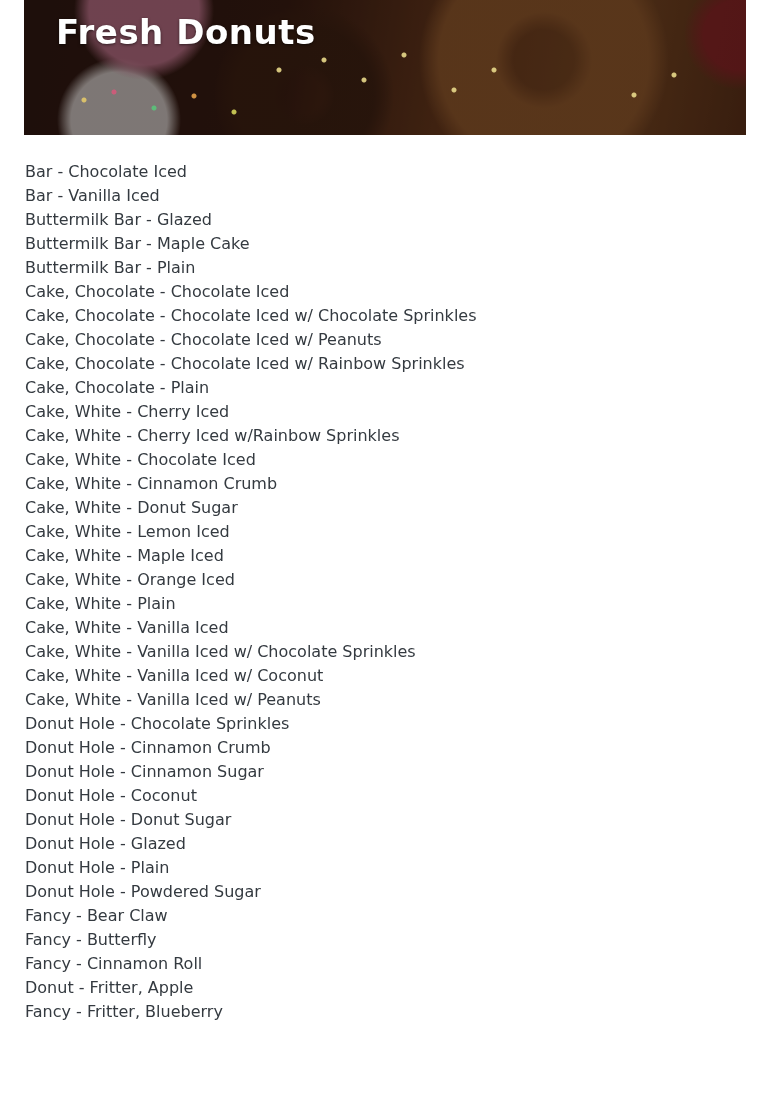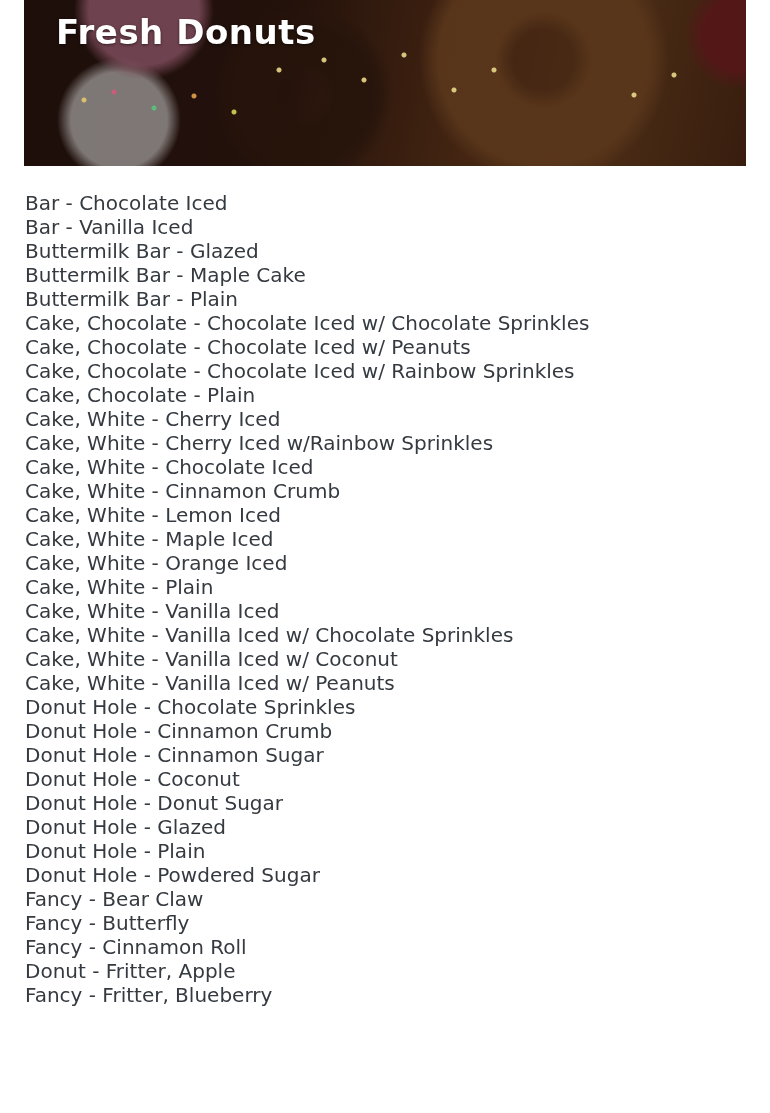--- a/index.html
+++ b/index.html
@@ -10,21 +10,21 @@
     height: 1113px;
     overflow: hidden;
     font-family: "DejaVu Sans", "Liberation Sans", sans-serif;
   }
 
   
   .hero {
     position: relative;
     margin: 0 24px;
     width: 722px;
-    height: 166px;
+    height: 135px;
     overflow: hidden;
     background:
       
       radial-gradient(circle 85px at 120px 10px, rgba(214,130,160,0.85) 0 55px, rgba(214,130,160,0) 70px),
       radial-gradient(circle 70px at 95px 120px, rgba(235,230,228,0.9) 0 48px, rgba(235,230,228,0) 62px),
       
       radial-gradient(circle 95px at 280px 95px, rgba(46,26,16,0.0) 0 18px, rgba(58,30,16,0.95) 30px 70px, rgba(58,30,16,0) 90px),
       
       radial-gradient(circle 130px at 520px 60px, rgba(32,18,10,0.0) 0 30px, rgba(150,92,44,0.95) 48px 105px, rgba(150,92,44,0) 125px),
       
@@ -73,47 +73,49 @@
     text-shadow: 0 1px 3px rgba(0,0,0,0.55);
   }
 
   
   .menu-list {
     list-style: none;
     margin: 0;
     padding: 25px 0 0 25px;
   }
   .menu-list li {
-    font-size: 20px;
+    font-size: 16px;
     line-height: 24px;
     color: #343a40;
     white-space: nowrap;
   }
 </style>
 </head>
 <body>
 
 <div class="hero">
   <h1 class="hero-title">Fresh Donuts</h1>
 </div>
 
 <ul class="menu-list">
     <li>Bar - Chocolate Iced</li>
     <li>Bar - Vanilla Iced</li>
     <li>Buttermilk Bar - Glazed</li>
     <li>Buttermilk Bar - Maple Cake</li>
     <li>Buttermilk Bar - Plain</li>
+    <li>Cake, Chocolate - Chocolate Iced</li>
     <li>Cake, Chocolate - Chocolate Iced w/ Chocolate Sprinkles</li>
     <li>Cake, Chocolate - Chocolate Iced w/ Peanuts</li>
     <li>Cake, Chocolate - Chocolate Iced w/ Rainbow Sprinkles</li>
     <li>Cake, Chocolate - Plain</li>
     <li>Cake, White - Cherry Iced</li>
     <li>Cake, White - Cherry Iced w/Rainbow Sprinkles</li>
     <li>Cake, White - Chocolate Iced</li>
     <li>Cake, White - Cinnamon Crumb</li>
+    <li>Cake, White - Donut Sugar</li>
     <li>Cake, White - Lemon Iced</li>
     <li>Cake, White - Maple Iced</li>
     <li>Cake, White - Orange Iced</li>
     <li>Cake, White - Plain</li>
     <li>Cake, White - Vanilla Iced</li>
     <li>Cake, White - Vanilla Iced w/ Chocolate Sprinkles</li>
     <li>Cake, White - Vanilla Iced w/ Coconut</li>
     <li>Cake, White - Vanilla Iced w/ Peanuts</li>
     <li>Donut Hole - Chocolate Sprinkles</li>
     <li>Donut Hole - Cinnamon Crumb</li>

